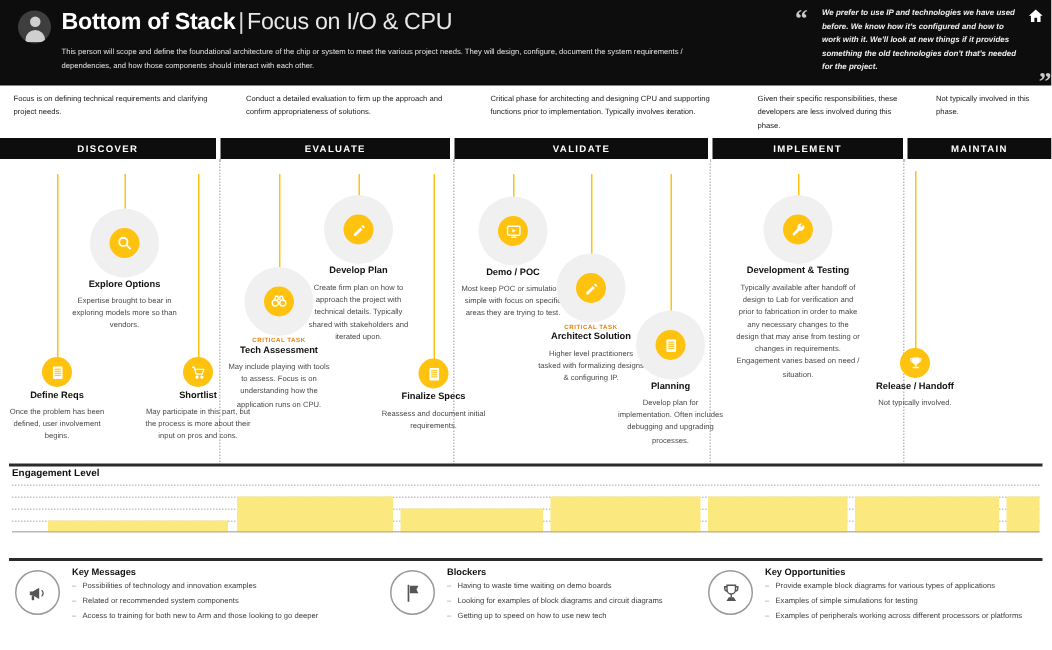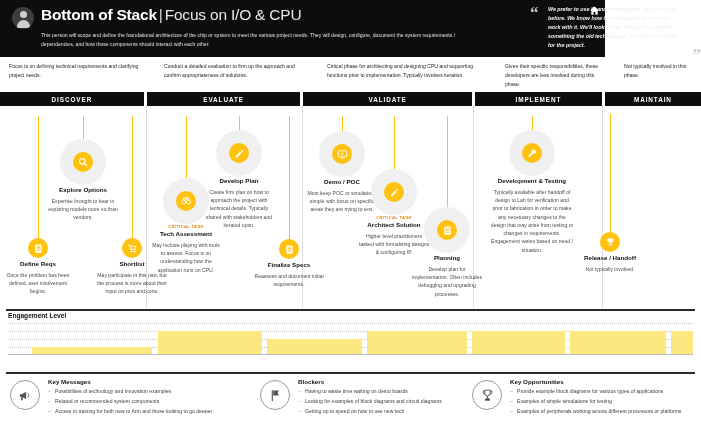--- a/index.html
+++ b/index.html
@@ -7,21 +7,21 @@
     width: 701px; height: 433px;
     background: #ffffff;
     font-family: "Liberation Sans", sans-serif;
     overflow: hidden;
   }
   .page { position: relative; width: 701px; height: 433px; }
 
   
   .header {
     position: relative;
-    width: 605px; height: 57px;
+    width: 701px; height: 57px;
     background: #0d0d0d;
     color: #ffffff;
   }
   .avatar-wrap {
     position: absolute; left: 12px; top: 7px;
     width: 22px; height: 22px; border-radius: 50%;
     background: #3e3e3e;
     display: flex; align-items: flex-end; justify-content: center;
     overflow: hidden;
   }

